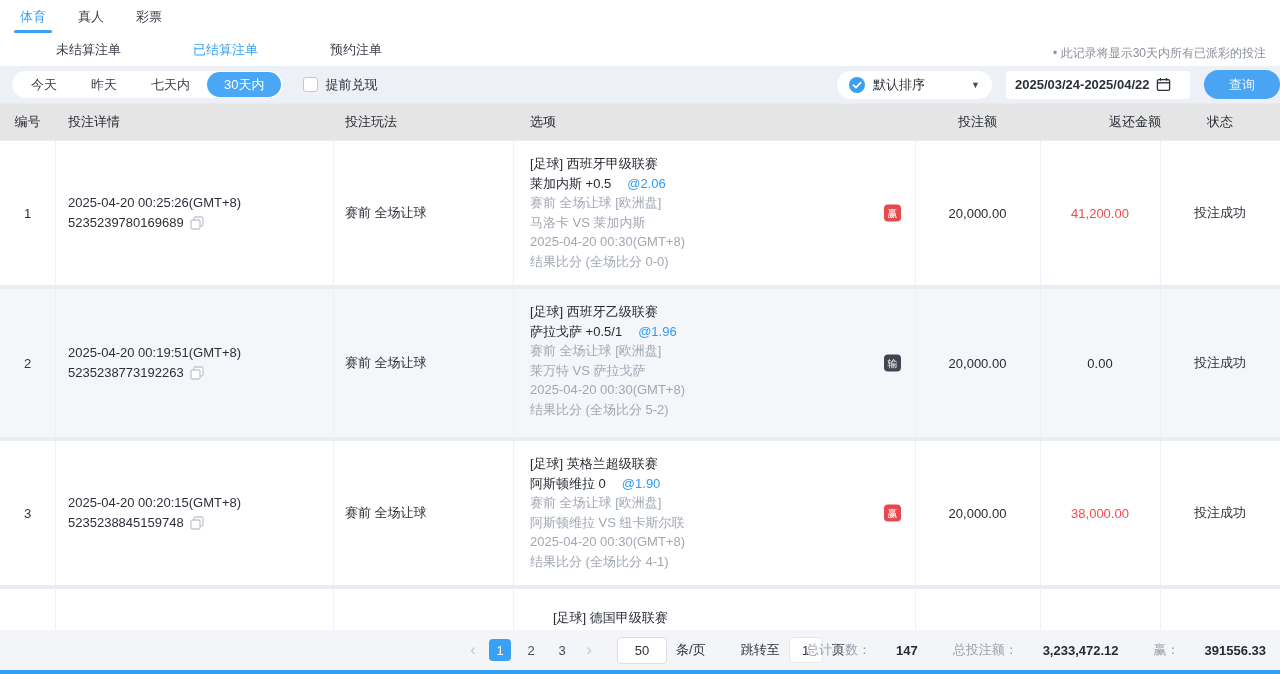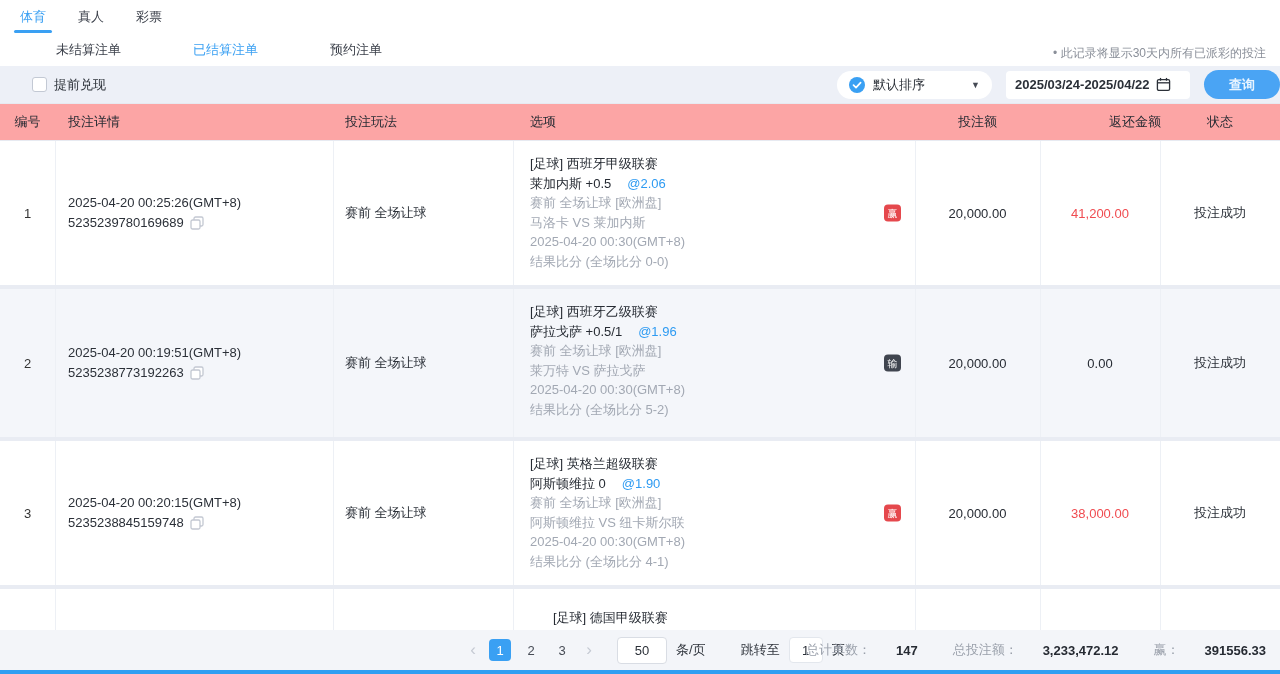--- a/index.html
+++ b/index.html
@@ -20,24 +20,24 @@
   
   .filterbar { position:absolute; left:0; top:66px; right:0; height:37px; background:#edf0f7; display:flex; align-items:center; padding:0 0 0 12px; }
   .quick-group { background:#fff; border-radius:15px; height:27px; display:flex; align-items:center; padding:0 2px; }
   .quick-item { padding:0 17px; height:25px; line-height:25px; color:#3a3f49; border-radius:13px; cursor:pointer; }
   .quick-item.active { background:#4aa7f5; color:#fff; }
   .cashout { margin-left:20px; display:flex; align-items:center; gap:7px; cursor:pointer; }
   .checkbox { width:15px; height:15px; border:1.5px solid #c3c9d4; border-radius:3px; background:#fff; }
   .sort-pill { margin-left:auto; background:#fff; border-radius:15px; height:28px; width:155px; display:flex; align-items:center; gap:8px; padding:0 12px; cursor:pointer; }
   .sort-caret { margin-left:auto; font-size:9px; color:#454a54; }
   .date-field { margin-left:14px; background:#fff; border-radius:4px; height:28px; width:184px; display:flex; align-items:center; gap:7px; padding:0 9px; font-weight:700; font-size:13px; cursor:pointer;text-align:right; }
-  .query-btn { margin-left:14px; margin-right:0; background:#4aa4f4; color:#e8f4ff; border:none; border-radius:15px; height:29px; width:76px; font-size:13px; cursor:pointer;font-weight:bold; }
-
-  
-  .thead { position:absolute; left:0; top:103px; right:0; height:38px; background:#fca5a5; border-top:1px solid #e7eaf1; border-bottom:1px solid #e7eaf1; color:#262b33; }
+  .query-btn { margin-left:14px; margin-right:0; background:#4aa4f4; color:#e8f4ff; border:none; border-radius:15px; height:29px; width:76px; font-size:13px; cursor:pointer; }
+
+  
+  .thead { position:absolute; left:0; top:103px; right:0; height:38px; background:#e5e5e5; border-top:1px solid #e7eaf1; border-bottom:1px solid #e7eaf1; color:#262b33; }
   .thead > div { position:absolute; top:0; height:100%; display:flex; align-items:center; }
   .h-no { left:0; width:55px; justify-content:center; }
   .h-details { left:68px; }
   .h-play { left:345px; }
   .h-opts { left:530px; }
   .h-amount { left:915px; width:125px; justify-content:center; }
   .h-payout { left:1075px; width:120px; justify-content:center; }
   .h-status { left:1160px; width:120px; justify-content:center; }
 
   .rows { position:absolute; left:0; top:141px; right:0; height:489px; background:#e9ecf3; overflow:hidden; }
@@ -91,20 +91,26 @@
   </div>
   <div class="sub-tabs">
     <div class="sub-tab">未结算注单</div>
     <div class="sub-tab active">已结算注单</div>
     <div class="sub-tab">预约注单</div>
   </div>
   <div class="note">• 此记录将显示30天内所有已派彩的投注</div>
 </div>
 
 <div class="filterbar">
+  <div class="quick-group">
+    <div class="quick-item">今天</div>
+    <div class="quick-item">昨天</div>
+    <div class="quick-item">七天内</div>
+    <div class="quick-item active">30天内</div>
+  </div>
   <div class="cashout">
     <span class="checkbox"></span>
     <span>提前兑现</span>
   </div>
   <div class="sort-pill">
     <span style="display:inline-flex;">
       <svg width="16" height="16" viewBox="0 0 16 16">
           <circle cx="8" cy="8" r="8" fill="#3aa0f3"></circle>
           <path d="M4.5 8.2 L7 10.6 L11.6 5.6" stroke="#fff" stroke-width="1.7" fill="none" stroke-linecap="round" stroke-linejoin="round"></path>
         </svg>

